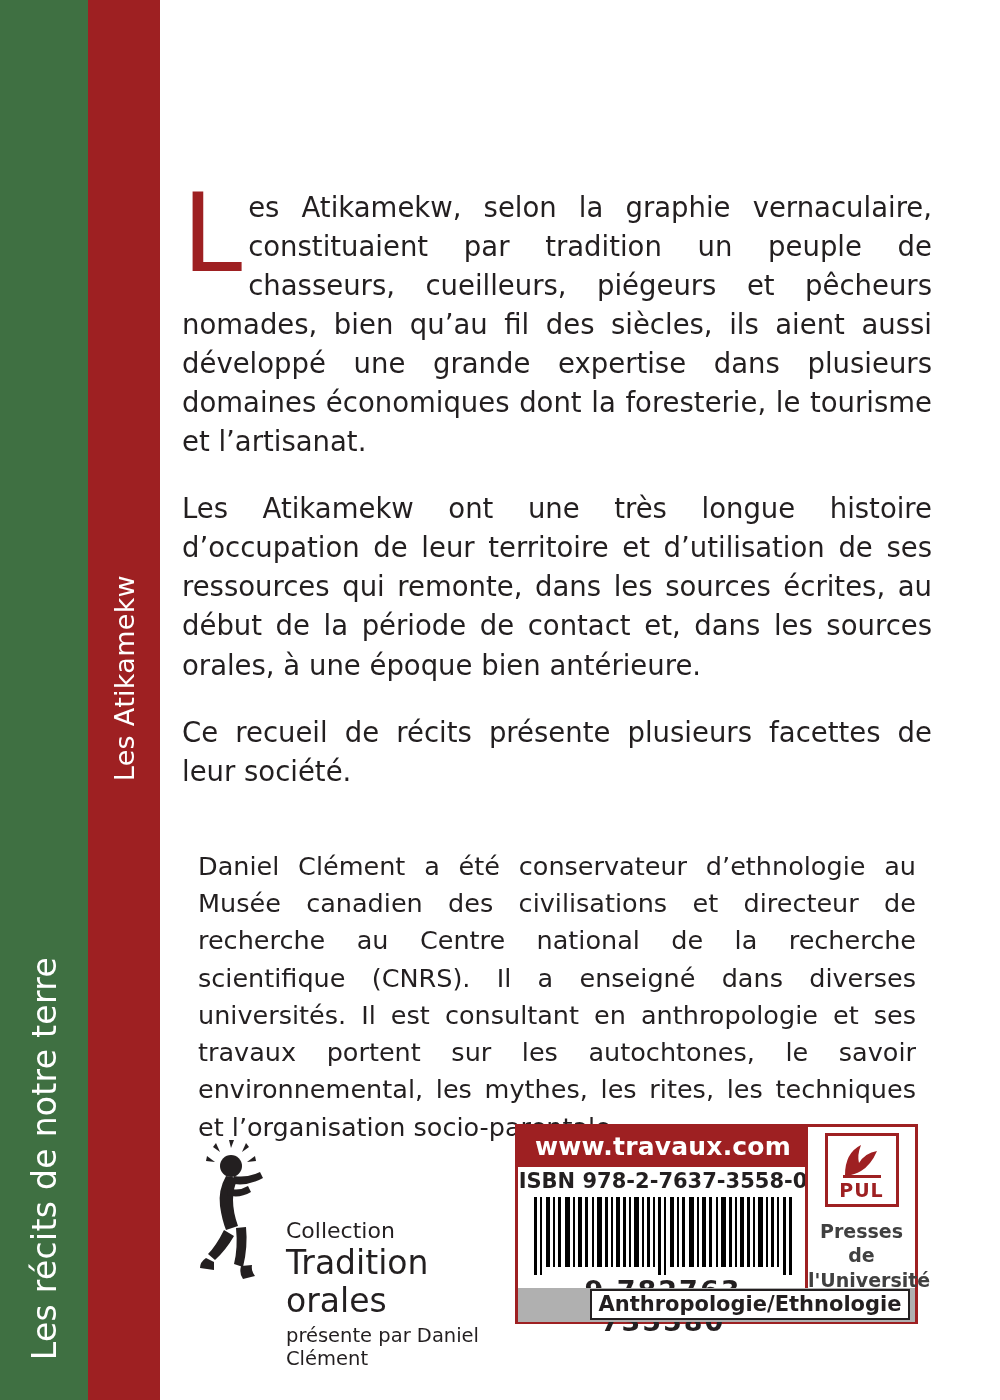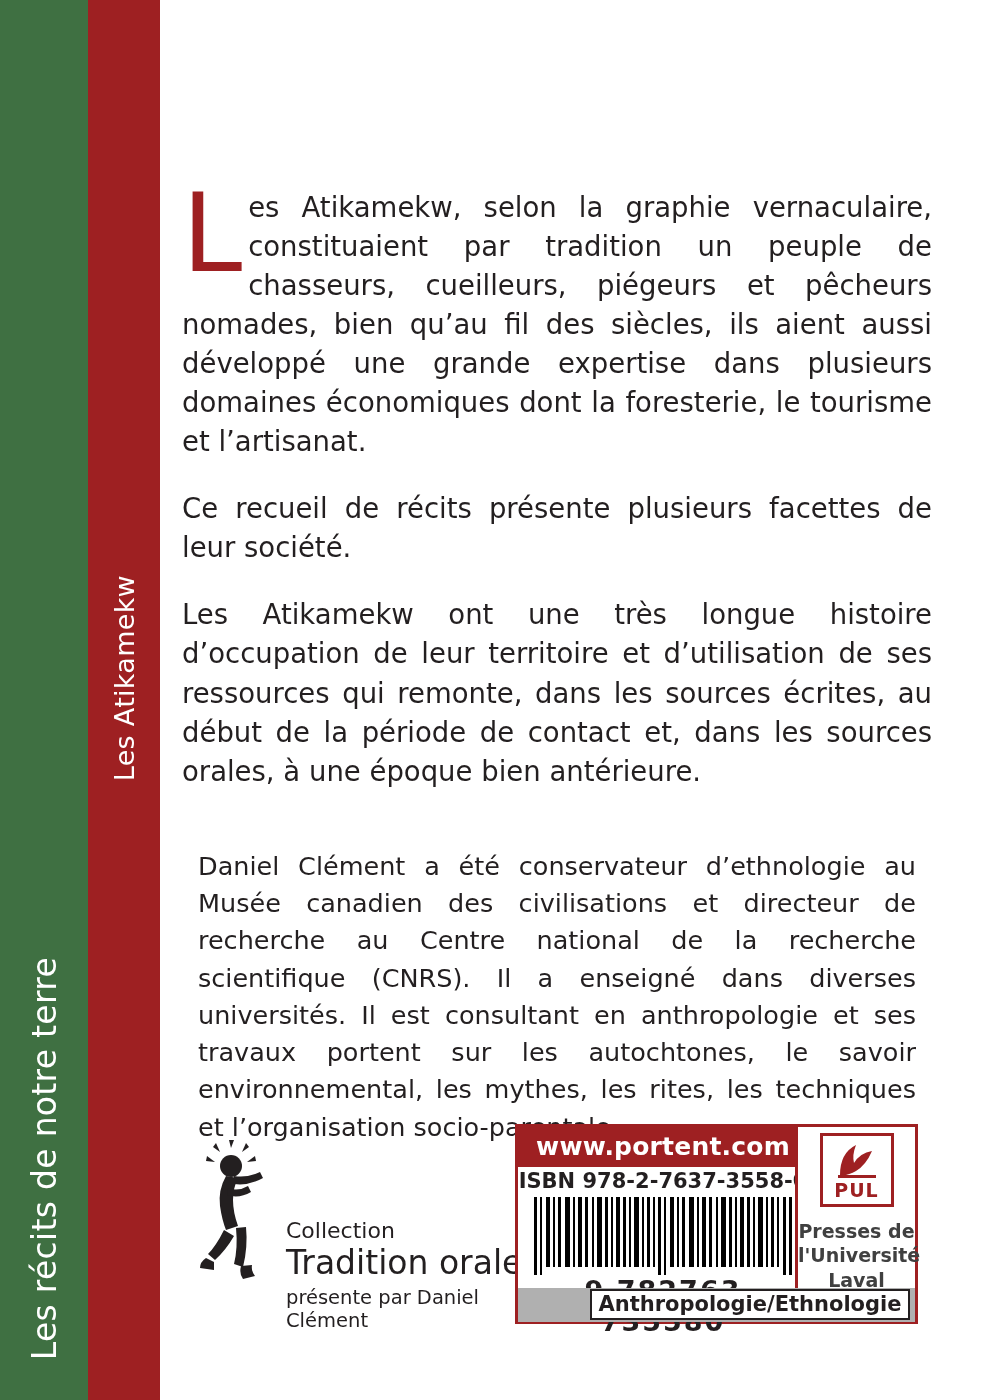--- a/index.html
+++ b/index.html
@@ -181,21 +181,21 @@
     font-size: 25px;
     font-weight: bold;
     text-align: center;
     line-height: 40px;
     letter-spacing: 0.2px;
   }
   .pul-box {
     position: absolute;
     right: 0;
     top: 0;
-    width: 120px;
+    width: 110px;
     height: 194px;
     background: #ffffff;
     border-left: 3px solid #9e2022;
     box-sizing: border-box;
   }
   .pul-logo {
     position: absolute;
     left: 50%;
     transform: translateX(-50%);
     top: 6px;
@@ -301,22 +301,22 @@
   </div>
 
   <div class="red-label-wrap">
     <div class="red-label">Les Atikamekw</div>
   </div>
 
   <div class="content">
 
     <div class="blurb">
       <p class="body"><span class="dropcap">L</span><span>es Atikamekw, selon la graphie vernaculaire, constituaient par tradition un peuple de chasseurs, cueilleurs, piégeurs et pêcheurs nomades, bien qu’au fil des siècles, ils aient aussi développé une grande expertise dans plusieurs domaines économiques dont la foresterie, le tourisme et l’artisanat.</span></p>
+      <p class="body">Les Atikamekw ont une très longue histoire d’occupation de leur territoire et d’utilisation de ses ressources qui remonte, dans les sources écrites, au début de la période de contact et, dans les sources orales, à une époque bien antérieure.</p>
       <p class="body">Ce recueil de récits présente plusieurs facettes de leur société.</p>
-      <p class="body">Les Atikamekw ont une très longue histoire d’occupation de leur territoire et d’utilisation de ses ressources qui remonte, dans les sources écrites, au début de la période de contact et, dans les sources orales, à une époque bien antérieure.</p>
     </div>
 
     <div class="bio">
       <p>Daniel Clément a été conservateur d’ethnologie au Musée canadien des civilisations et directeur de recherche au Centre national de la recherche scientifique (CNRS). Il a enseigné dans diverses universités. Il est consultant en anthropologie et ses travaux portent sur les autochtones, le savoir environnemental, les mythes, les rites, les techniques et l’organisation socio-parentale.</p>
     </div>
 
     <div class="collection">
       <div class="kokopelli">
         <svg viewBox="0 0 80 175" width="80" height="175" xmlns="http://www.w3.org/2000/svg" aria-hidden="true">
           <g fill="#231f20">
@@ -337,27 +337,27 @@
             <path d="M26 90 q-8 16 -16 24 l7 6 q11 -10 19 -24 z"></path>
             <path d="M38 88 q2 20 -2 36 l9 3 q5 -20 3 -40 z"></path>
 
             <path d="M8 118 q-6 4 -6 10 l14 2 q0 -6 0 -8 z"></path>
             <path d="M43 126 q-2 8 2 13 l12 -3 q-4 -5 -3 -11 z"></path>
           </g>
         </svg>
       </div>
       <div class="collection-text">
         <div class="c1">Collection</div>
-        <div class="c2">Tradition orale</div>
+        <div class="c2">Tradition orales</div>
         <div class="c3">présente par Daniel Clément</div>
       </div>
     </div>
 
     <div class="pubblock">
-      <div class="pub-url">www.portent.com</div>
+      <div class="pub-url">www.travaux.com</div>
 
       <div class="isbn">ISBN 978-2-7637-3558-0</div>
 
       <div class="barcode">
         <svg viewBox="0 0 262 78" width="262" height="78" xmlns="http://www.w3.org/2000/svg" aria-hidden="true">
           <rect x="0" y="0" width="262" height="78" fill="#ffffff"></rect>
           <g fill="#000000">
             <rect x="2" y="0" width="3" height="78"></rect>
               <rect x="8" y="0" width="2" height="78"></rect>
             <rect x="14" y="0" width="4" height="70"></rect>

